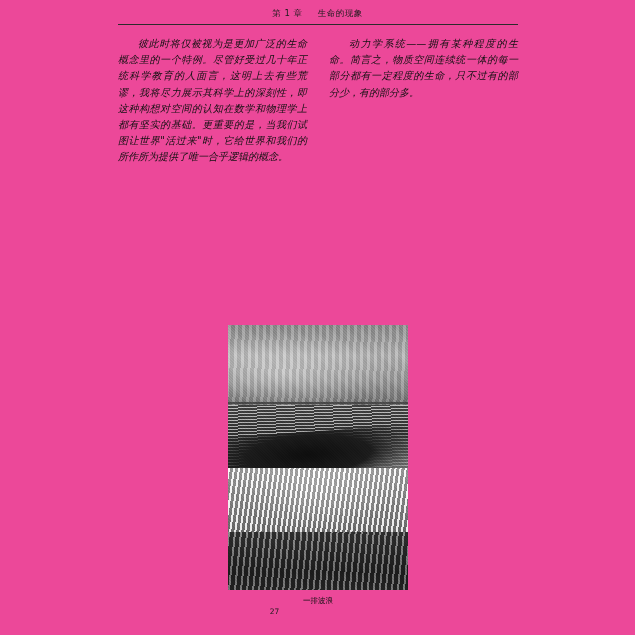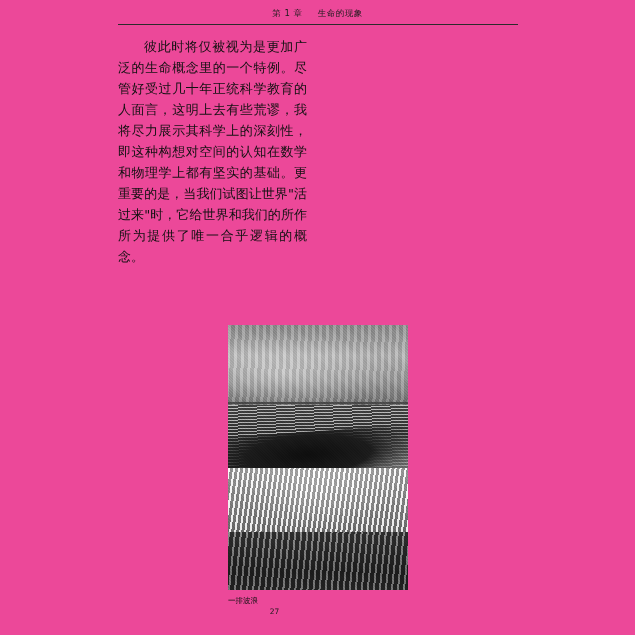--- a/index.html
+++ b/index.html
@@ -47,46 +47,47 @@
     left: 118px;
     width: 400px;
     display: flex;
     gap: 22px;
   }
   .col {
     width: 189px;
   }
   .col p {
     margin: 0 0 0 0;
-    font-size: 13px;
+    font-size: 10px;
     line-height: 1.62;
     text-align: justify;
     text-justify: inter-ideograph;
     color: #111;
     text-indent: 2em;
+    font-style: italic;
   }
   .col p + p { margin-top: 0; }
   .figure {
     position: absolute;
     top: 325px;
     left: 228px;
     width: 180px;
   }
   .figure-img {
     width: 180px;
     height: 265px;
     display: block;
     position: relative;
     overflow: hidden;
     background: #cfcfcf;
   }
   .figure-caption {
     margin-top: 6px;
     font-size: 7.5px;
-    text-align: left;
+    text-align: center;
     color: #111;
   }
   .folio {
     position: absolute;
     top: 607px;
     left: 0;
     width: 549px;
     text-align: center;
     font-size: 7.5px;
     color: #1a1a1a;
@@ -156,20 +157,21 @@
     <span class="ch-num">第 1 章</span>
     <span>生命的现象</span>
   </div>
   <div class="rule"></div>
 
   <div class="columns">
     <div class="col">
       <p>彼此时将仅被视为是更加广泛的生命概念里的一个特例。尽管好受过几十年正统科学教育的人面言，这明上去有些荒谬，我将尽力展示其科学上的深刻性，即这种构想对空间的认知在数学和物理学上都有坚实的基础。更重要的是，当我们试图让世界"活过来"时，它给世界和我们的所作所为提供了唯一合乎逻辑的概念。</p>
     </div>
     <div class="col">
+      <p>动力学系统——拥有某种程度的生命。简言之，物质空间连续统一体的每一部分都有一定程度的生命，只不过有的部分少，有的部分多。</p>
     </div>
   </div>
 
   <div class="figure">
     <div class="figure-img">
       <div class="sky"></div>
       <div class="horizon"></div>
       <div class="midsea"></div>
       <div class="crest"></div>
       <div class="foam"></div>

